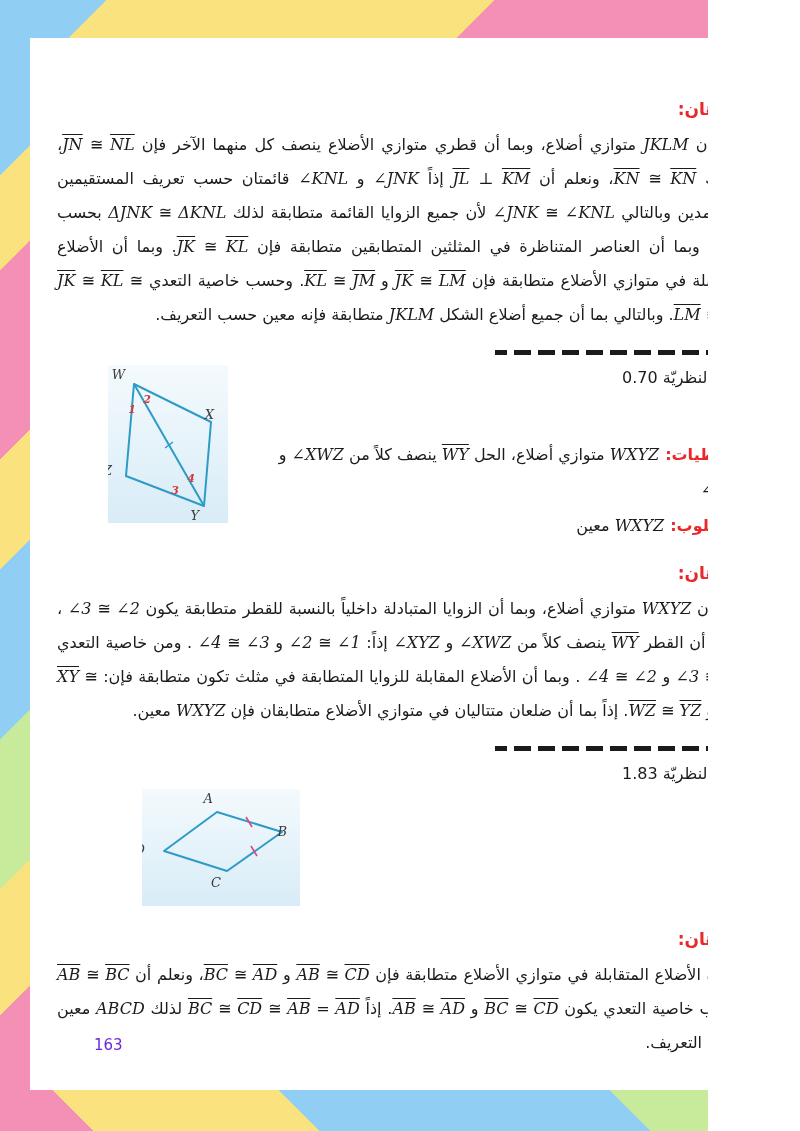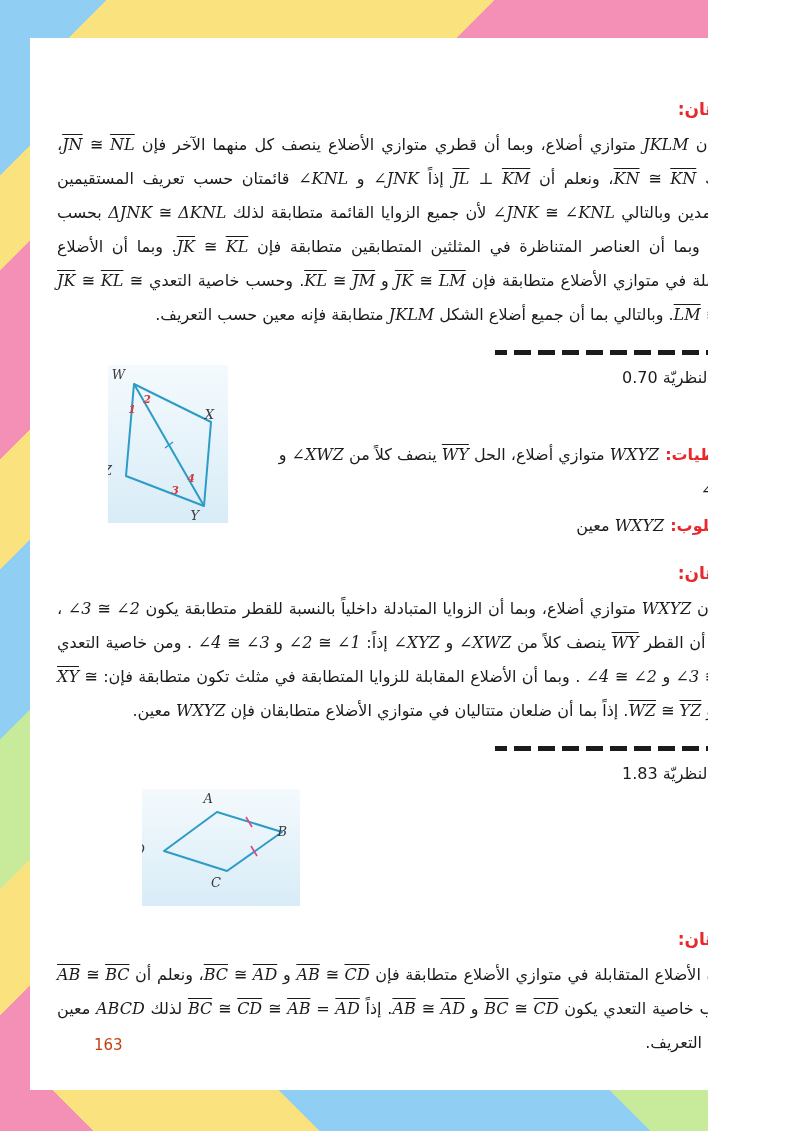--- a/index.html
+++ b/index.html
@@ -31,21 +31,21 @@
   .line{line-height:34px;margin:3px 0;}
   .thm-line{line-height:30px;margin:2px 0 8px 0;}
   .thm-num{font-weight:bold;}
   .lbl{font-weight:bold;margin-left:6px;}
   .red{color:#E8282B;}
   .fig{float:left;background:linear-gradient(180deg,#f4fafd 0%,#d8ecf7 100%);}
   .fig30{width:120px;height:158px;margin:2px 8px 8px 51px;}
   .fig31{width:158px;height:117px;margin:30px 10px 8px 85px;}
   .vlabel{font-family:"DejaVu Serif",serif;font-style:italic;font-size:13px;fill:#3a3a3a;}
   .anum{font-family:"DejaVu Serif",serif;font-weight:bold;font-style:italic;font-size:11px;fill:#D03B3B;}
-  .pagenum{position:absolute;left:64px;top:998px;direction:ltr;font-size:15px;color:#c2410c;}
+  .pagenum{position:absolute;left:64px;top:998px;direction:ltr;font-size:15px;color:#6d28d9;}
   .clear{clear:both;}
 </style>
 </head>
 <body>
 
 <div id="canvas">
   <div class="frame frame-top"></div>
   <div class="frame frame-left"></div>
   <div class="frame frame-right"></div>
   <div class="frame frame-bottom"></div>

